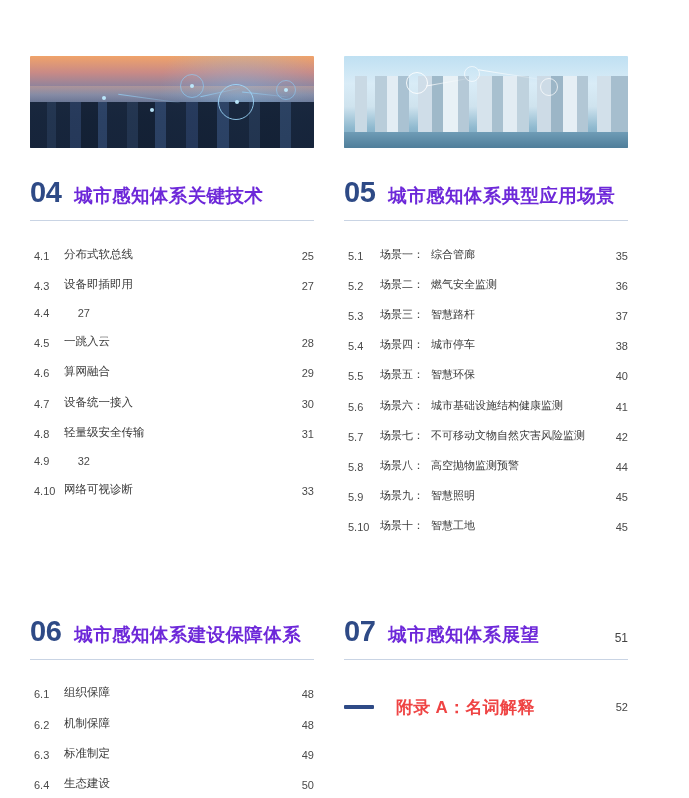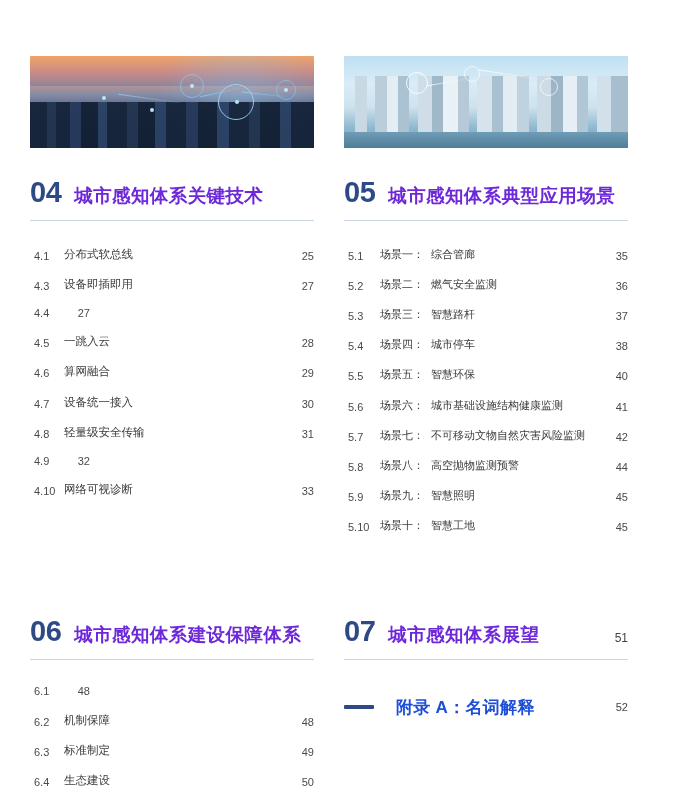--- a/index.html
+++ b/index.html
@@ -194,21 +194,21 @@
   .appendix .bar {
     width: 30px;
     height: 4px;
     background: #2e4a86;
     margin-right: 22px;
     border-radius: 1px;
   }
   .appendix .ap-title {
     font-size: 17px;
     font-weight: bold;
-    color: #1d4ed8;
+    color: #ef4444;
     flex: 1;
     letter-spacing: 0.3px;
   }
   .appendix .ap-pg {
     font-size: 11px;
     color: #444;
   }
 </style>
 </head>
 <body>
@@ -404,20 +404,23 @@
   <div class="lower">
 
     <div class="col">
       <div class="sec-head">
         <span class="sec-num">06</span>
         <span class="sec-title">城市感知体系建设保障体系</span>
       </div>
       <div class="toc">
         <div class="toc-row">
           <span class="toc-no">6.1</span>
+          <span class="toc-label">
+              <span class="body">组织保障</span>
+            </span>
           <span class="toc-pg">48</span>
         </div>
         <div class="toc-row">
           <span class="toc-no">6.2</span>
           <span class="toc-label">
               <span class="body">机制保障</span>
             </span>
           <span class="toc-pg">48</span>
         </div>
         <div class="toc-row">

